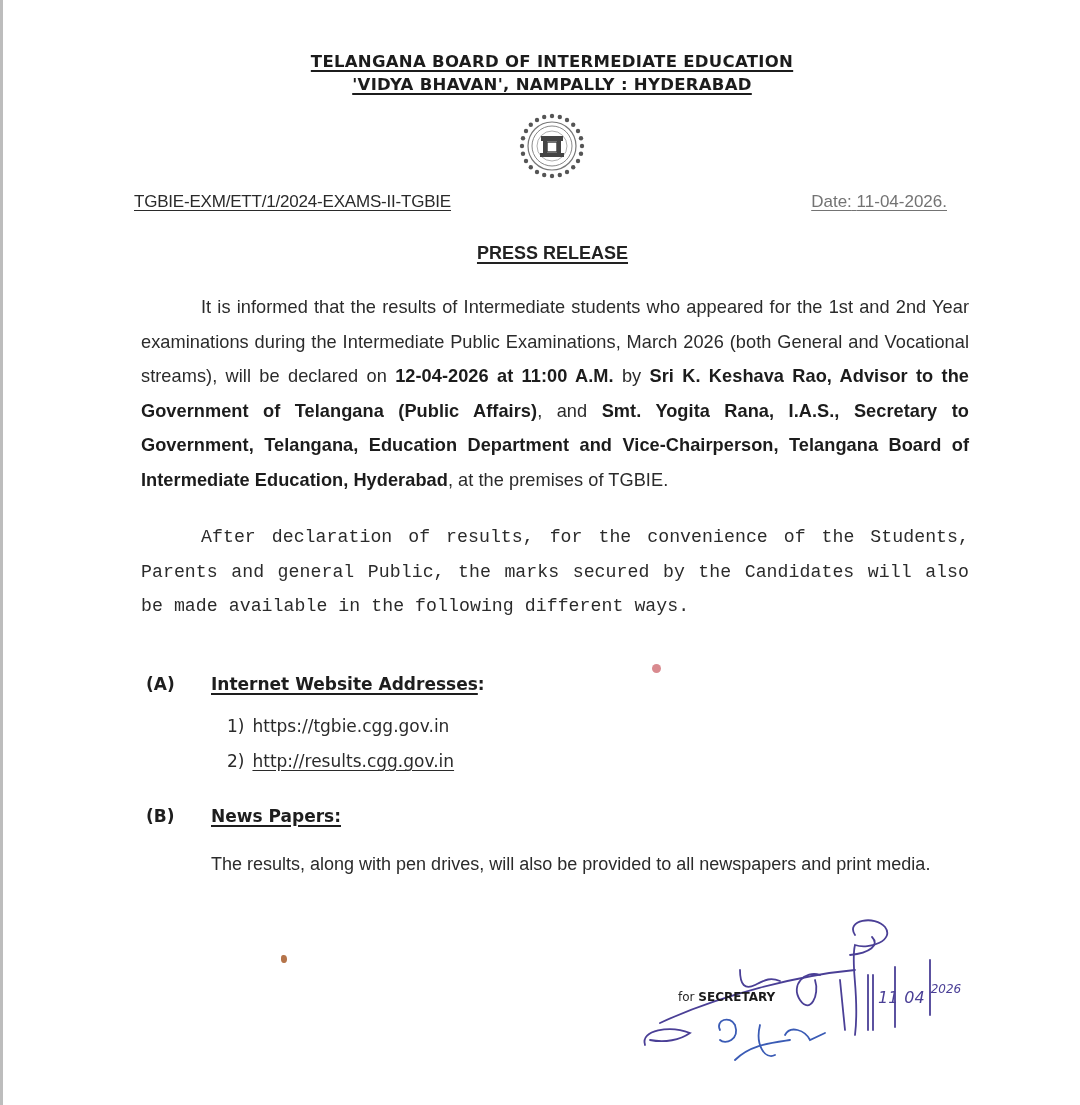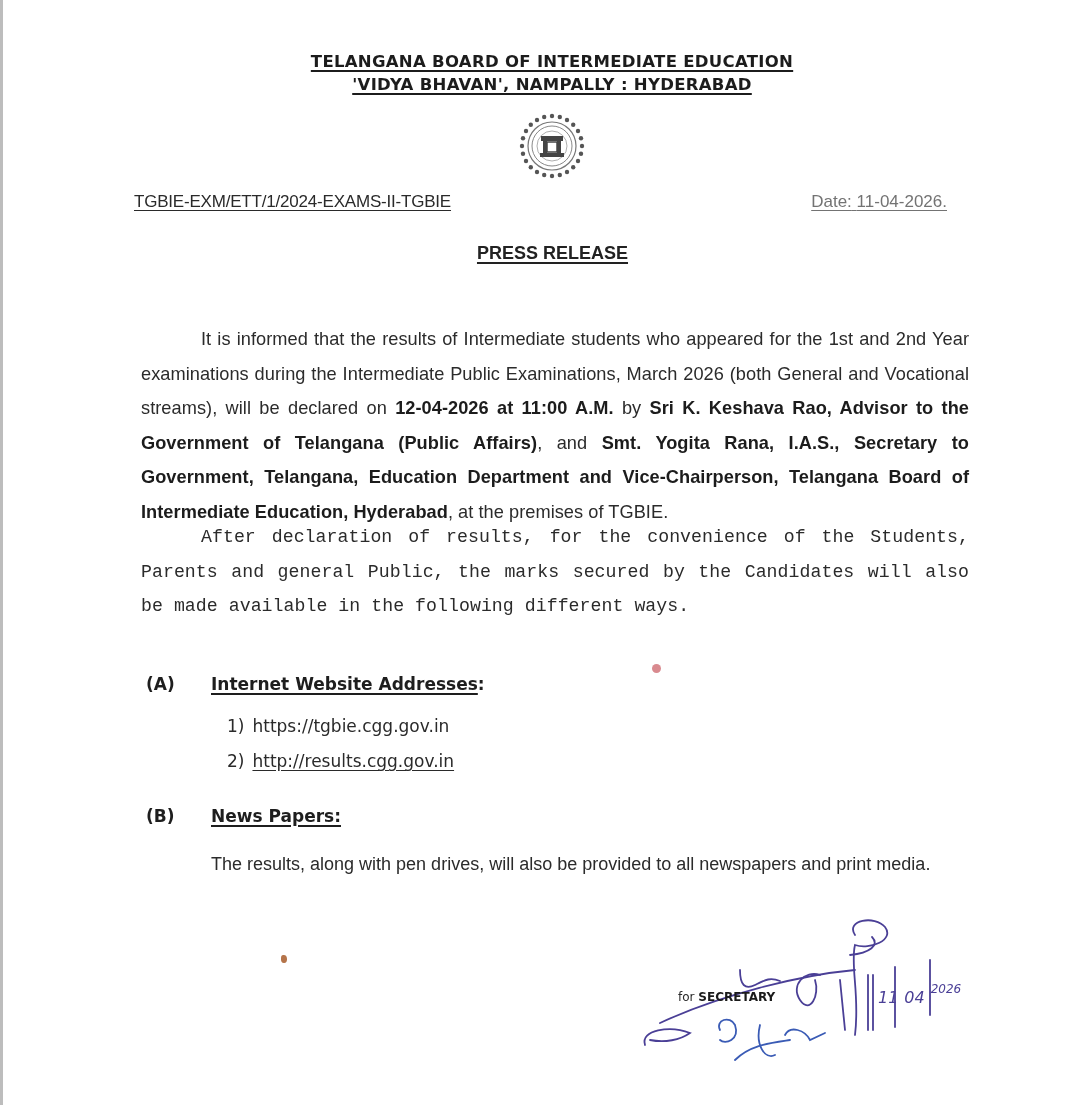--- a/index.html
+++ b/index.html
@@ -87,21 +87,21 @@
       left: 141px;
       width: 828px;
       font-family: "Liberation Sans", sans-serif;
       font-size: 18.2px;
       line-height: 34.6px;
       color: #2b2b2b;
       text-align: justify;
       letter-spacing: 0.05px;
     }
     .para b { color: #1c1c1c; }
-    .para.p1 { top: 290px; text-indent: 60px; margin-top: 32px; }
+    .para.p1 { top: 290px; text-indent: 60px; }
     .para.p2 { top: 520px; text-indent: 60px; font-family: Liberation Mono, monospace; }
 
     .sec-label {
       position: absolute;
       font-family: "DejaVu Sans", sans-serif;
       font-weight: bold;
       font-size: 17px;
       color: #1e1e1e;
     }
     .sec-title {

